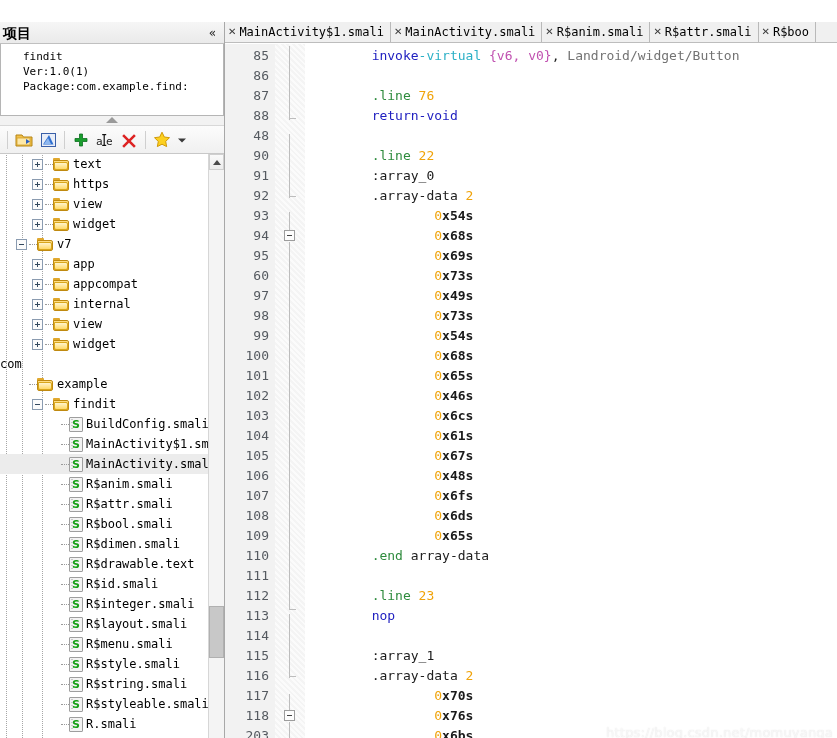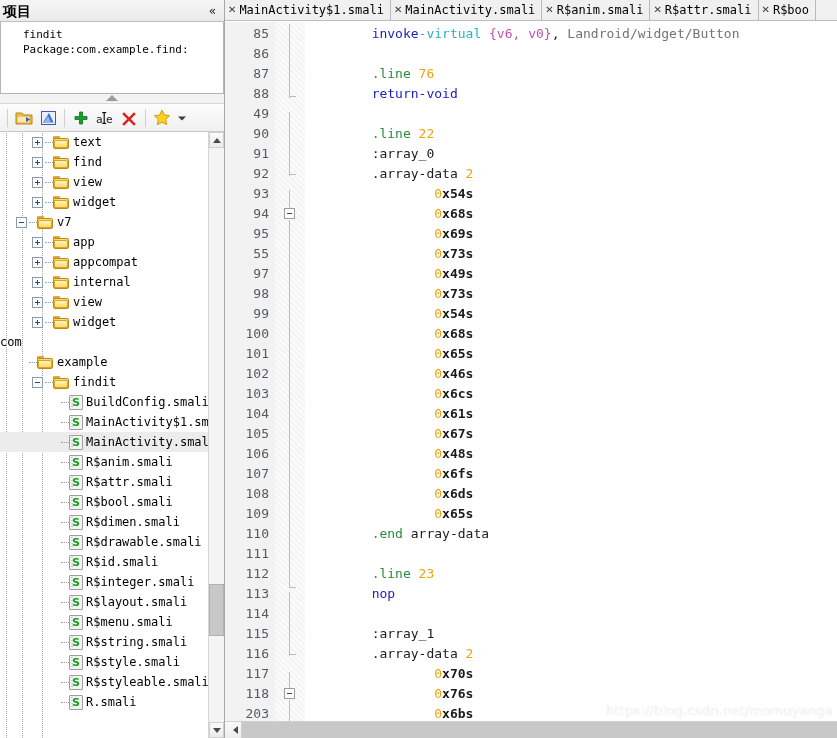--- a/index.html
+++ b/index.html
@@ -10,20 +10,21 @@
     font-family: "Liberation Serif", serif;
   }
   * { box-sizing: border-box; }
 
   #root {
     position: relative;
     width: 837px; height: 657px;
     display: flex;
     flex-direction: row;
     background: #f0f0f0;
+    margin-top: 22px;
   }
 
   
   #left-panel {
     width: 225px;
     height: 738px;
     position: relative;
     background: #ffffff;
     display: flex;
     flex-direction: column;
@@ -412,20 +413,21 @@
 
   <div id="left-panel">
 
     <div id="panel-header">
       <div id="panel-title">项目</div>
       <div id="collapse-btn">«</div>
     </div>
 
     <div id="project-info">
       <div>findit</div>
+      <div>Ver:1.0(1)</div>
       <div>Package:com.example.find:</div>
     </div>
 
     <div id="splitter">
       <div class="dots"></div>
       <div class="tri"></div>
     </div>
 
     <div id="tree-toolbar">
       <div class="tbsep"></div>
@@ -494,21 +496,21 @@
           </div>
           <div class="trow">
             <div class="tindent" style="width: 32px;"></div>
             <div class="texp plus"></div>
             <div class="tdash"></div>
             <div class="ficon">
               <div class="tab"></div>
               <div class="body"></div>
               <div class="fold"></div>
             </div>
-            <div class="tlabel">find</div>
+            <div class="tlabel">https</div>
           </div>
           <div class="trow">
             <div class="tindent" style="width: 32px;"></div>
             <div class="texp plus"></div>
             <div class="tdash"></div>
             <div class="ficon">
               <div class="tab"></div>
               <div class="body"></div>
               <div class="fold"></div>
             </div>
@@ -680,21 +682,21 @@
             </div>
             <div class="tlabel">R$dimen.smali</div>
           </div>
           <div class="trow">
             <div class="tindent" style="width: 48px;"></div>
             <div class="texp-spacer"></div>
             <div class="tdash"></div>
             <div class="sicon">
               <div class="lines"></div>
             </div>
-            <div class="tlabel">R$drawable.smali</div>
+            <div class="tlabel">R$drawable.text</div>
           </div>
           <div class="trow">
             <div class="tindent" style="width: 48px;"></div>
             <div class="texp-spacer"></div>
             <div class="tdash"></div>
             <div class="sicon">
               <div class="lines"></div>
             </div>
             <div class="tlabel">R$id.smali</div>
           </div>
@@ -725,30 +727,30 @@
             </div>
             <div class="tlabel">R$menu.smali</div>
           </div>
           <div class="trow">
             <div class="tindent" style="width: 48px;"></div>
             <div class="texp-spacer"></div>
             <div class="tdash"></div>
             <div class="sicon">
               <div class="lines"></div>
             </div>
+            <div class="tlabel">R$style.smali</div>
+          </div>
+          <div class="trow">
+            <div class="tindent" style="width: 48px;"></div>
+            <div class="texp-spacer"></div>
+            <div class="tdash"></div>
+            <div class="sicon">
+              <div class="lines"></div>
+            </div>
             <div class="tlabel">R$string.smali</div>
-          </div>
-          <div class="trow">
-            <div class="tindent" style="width: 48px;"></div>
-            <div class="texp-spacer"></div>
-            <div class="tdash"></div>
-            <div class="sicon">
-              <div class="lines"></div>
-            </div>
-            <div class="tlabel">R$style.smali</div>
           </div>
           <div class="trow">
             <div class="tindent" style="width: 48px;"></div>
             <div class="texp-spacer"></div>
             <div class="tdash"></div>
             <div class="sicon">
               <div class="lines"></div>
             </div>
             <div class="tlabel">R$styleable.smali</div>
           </div>
@@ -801,28 +803,28 @@
         </div>
       </div>
 
     <div id="code-outer">
       <div id="code-scroll">
         <div id="gutter">
             <div class="cl">85</div>
             <div class="cl">86</div>
             <div class="cl">87</div>
             <div class="cl">88</div>
-            <div class="cl">49</div>
+            <div class="cl">48</div>
             <div class="cl">90</div>
             <div class="cl">91</div>
             <div class="cl">92</div>
             <div class="cl">93</div>
             <div class="cl">94</div>
             <div class="cl">95</div>
-            <div class="cl">55</div>
+            <div class="cl">60</div>
             <div class="cl">97</div>
             <div class="cl">98</div>
             <div class="cl">99</div>
             <div class="cl">100</div>
             <div class="cl">101</div>
             <div class="cl">102</div>
             <div class="cl">103</div>
             <div class="cl">104</div>
             <div class="cl">105</div>
             <div class="cl">106</div>

